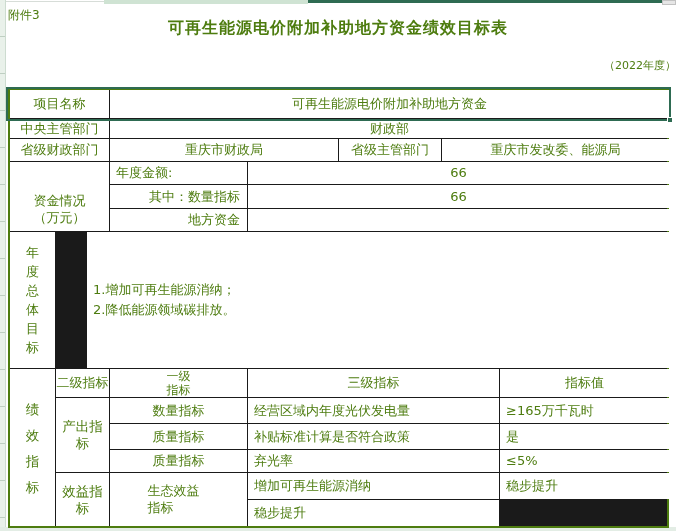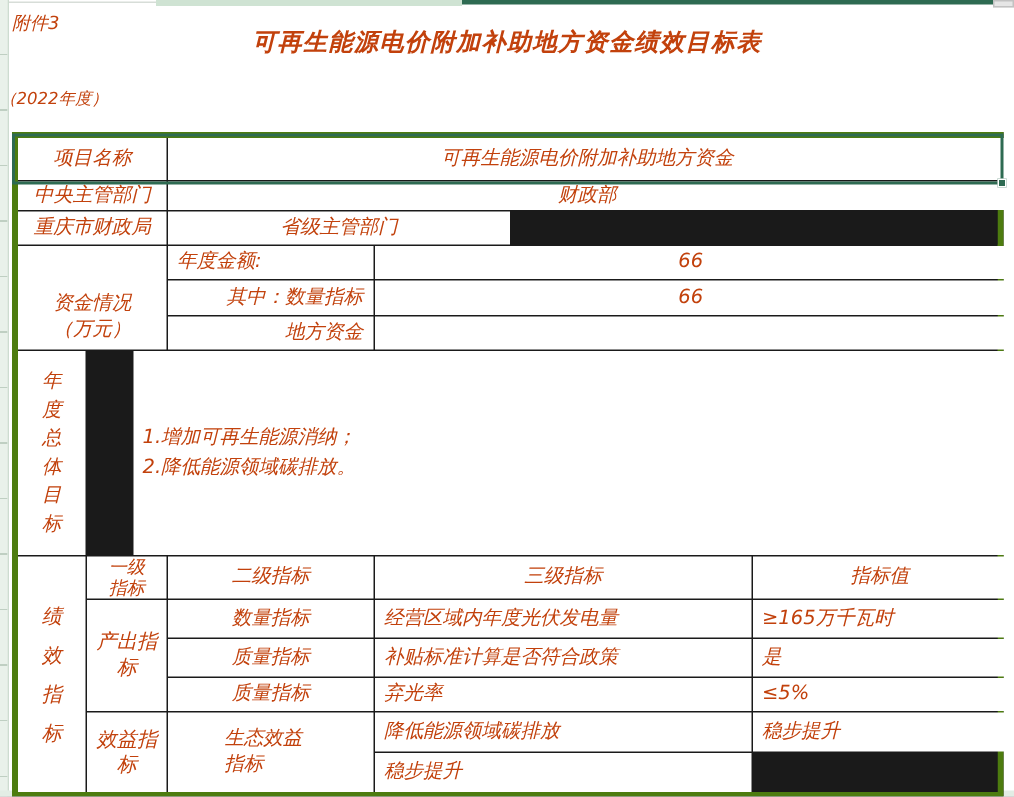--- a/index.html
+++ b/index.html
@@ -1,40 +1,40 @@
 <!DOCTYPE html>
 <html><head>
 <meta charset="utf-8">
 <style>
   * { margin:0; padding:0; box-sizing:border-box; }
   html,body { background:#fff; }
   .screen {
     position:relative; width:676px; height:531px; overflow:hidden;
-    background:#fff; color:#c2410c;
-    font-family:"DejaVu Sans", sans-serif; font-size:13px;font-style:italic;
+    background:#fff; color:#4d7c0f;
+    font-family:"DejaVu Sans", sans-serif; font-size:13px;
   }
   
   .edge-left {
     position:absolute; left:0; top:0; width:6px; height:531px;
     background:repeating-linear-gradient(to bottom,#e9f1ea 0 36px,#bfcfc2 36px 37px);
     border-right:1px solid #cddcd0;
   }
   .top-cell { position:absolute; left:104px; top:0; width:204px; height:4px; background:#cfe3d3; }
   .top-green-line { position:absolute; left:308px; top:0; width:360px; height:3px; background:#2e6b52; }
   .top-gray-line { position:absolute; left:6px; top:1px; width:98px; height:1px; background:#d7ddd8; }
   .scroll-corner { position:absolute; right:0; top:0; width:14px; height:5px; background:#e6e6e6; border:1px solid #c2c2c2; }
   .bottom-strip { position:absolute; left:0; bottom:0; width:676px; height:4px; background:#e3ede5; }
   
   .attach { position:absolute; left:8px; top:7px; font-size:12px; }
   .title  { position:absolute; left:0; top:18px; width:676px; text-align:center;
             font-size:16px; font-weight:bold; letter-spacing:1px; }
-  .subtitle { position:absolute; left:0; top:58px; width:676px; text-align:left; font-size:11px; }
+  .subtitle { position:absolute; left:0; top:58px; width:676px; text-align:right; font-size:11px; }
   
   .tbl { position:absolute; left:8px; top:88px; width:661px;
-         border:4px solid #4d7c0f; background:#1a1a1a;
+         border:2px solid #4d7c0f; background:#1a1a1a;
          display:flex; flex-direction:column; gap:1px; }
   .sec { display:grid; gap:1px; background:#1a1a1a; }
   .secA { grid-template-columns:99px 228px 102px 227px; grid-template-rows:28px 19px 22px; }
   .secB { grid-template-columns:99px 137px 421px; grid-template-rows:22px 23px 22px; }
   .secC { grid-template-columns:45px 613px; grid-template-rows:136px;gap:32px; }
   .secD { grid-template-columns:45px 53px 137px 251px 169px;
           grid-template-rows:28px 25px 25px 22px 26px 26px; }
   .c { background:#fff; display:flex; align-items:center; justify-content:center;
        overflow:hidden; line-height:1.2; }
   .al { justify-content:flex-start; padding-left:6px; }
@@ -76,22 +76,24 @@
   <div class="title">可再生能源电价附加补助地方资金绩效目标表</div>
   <div class="subtitle">（2022年度）</div>
 
   <div class="tbl">
 
     <div class="sec secA">
       <div class="c">项目名称</div>
       <div class="c sp3">可再生能源电价附加补助地方资金</div>
       <div class="c">中央主管部门</div>
       <div class="c sp3">财政部</div>
+      <div class="c">省级财政部门</div>
       <div class="c">重庆市财政局</div>
       <div class="c">省级主管部门</div>
+      <div class="c">重庆市发改委、能源局</div>
     </div>
 
     <div class="sec secB">
       <div class="c rs3">
         <div class="two-line">
           <div>资金情况</div>
           <div>（万元）</div>
         </div>
       </div>
       <div class="c al">年度金额:</div>
@@ -112,24 +114,24 @@
           <div>2.降低能源领域碳排放。</div>
         </div>
       </div>
     </div>
 
     <div class="sec secD">
       <div class="c perf-label">
         <span class="vtxt v-perf">绩效指标</span>
       </div>
 
+      <div class="c">二级指标</div>
       <div class="c small">
         <span class="wrap2">一级指标</span>
       </div>
-      <div class="c">二级指标</div>
       <div class="c">三级指标</div>
       <div class="c">指标值</div>
 
       <div class="c grp-out">
         <span class="wrap3">产出指标</span>
       </div>
 
       <div class="c">数量指标</div>
       <div class="c al">经营区域内年度光伏发电量</div>
       <div class="c al">≥165万千瓦时</div>
@@ -142,21 +144,21 @@
       <div class="c al">弃光率</div>
       <div class="c al">≤5%</div>
 
       <div class="c grp-ben">
         <span class="wrap3">效益指标</span>
       </div>
       <div class="c eco">
         <span class="wrap4">生态效益指标</span>
       </div>
 
-      <div class="c al">降低能源领域碳排放</div>
+      <div class="c al">增加可再生能源消纳</div>
       <div class="c al">稳步提升</div>
 
       <div class="c al">稳步提升</div>
     </div>
 
     <div class="sel">
       <div class="handle"></div>
     </div>
   </div>
 

